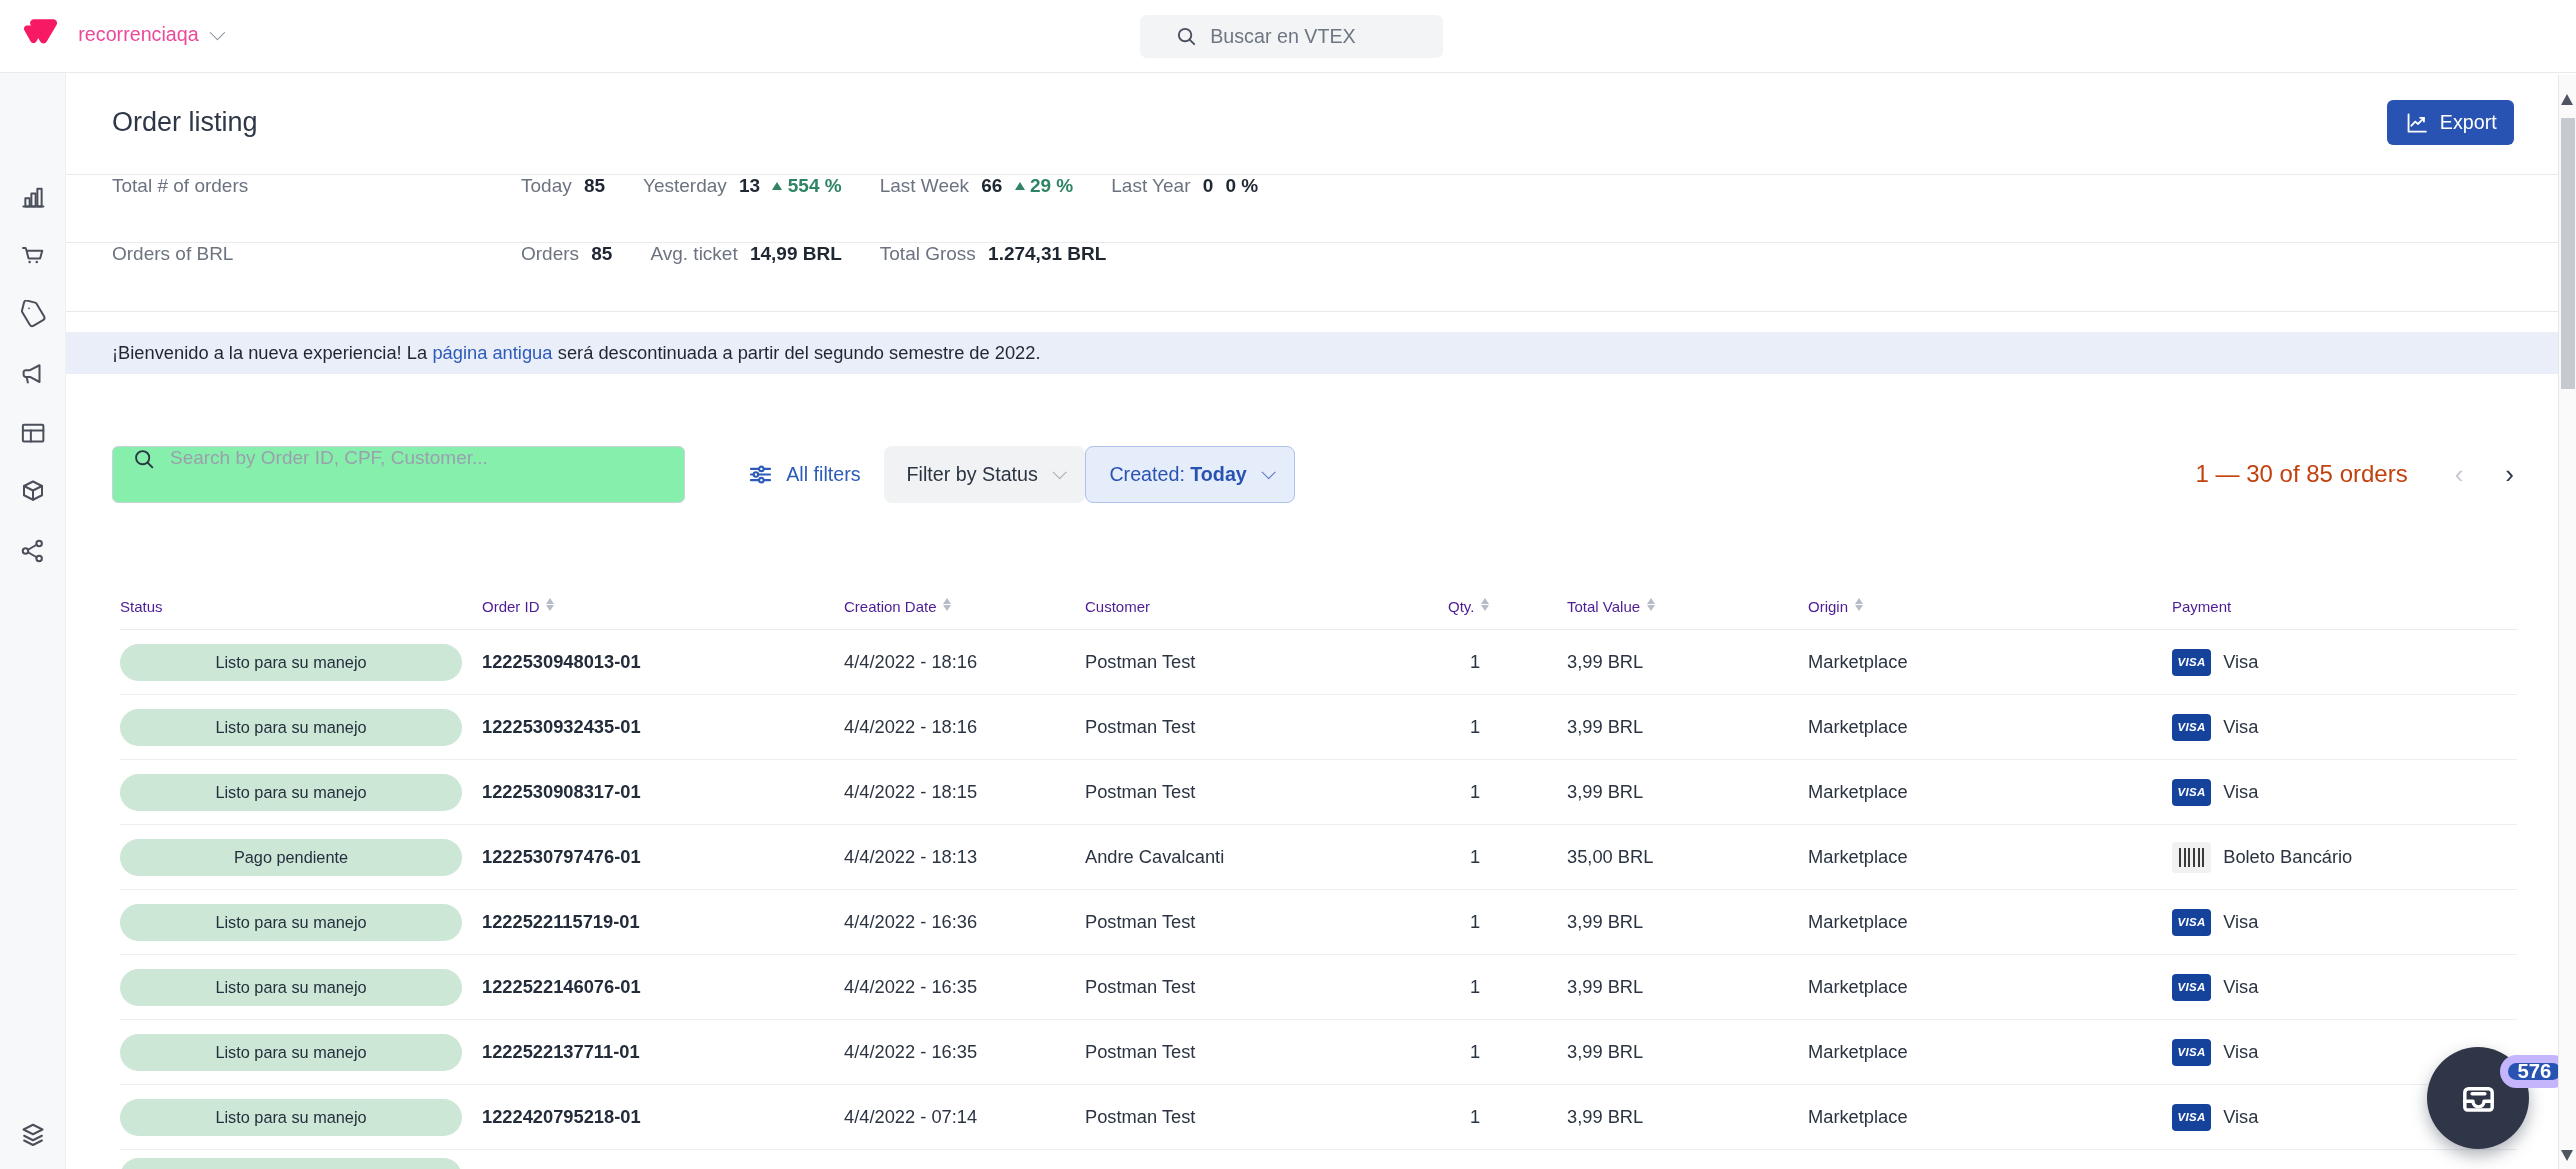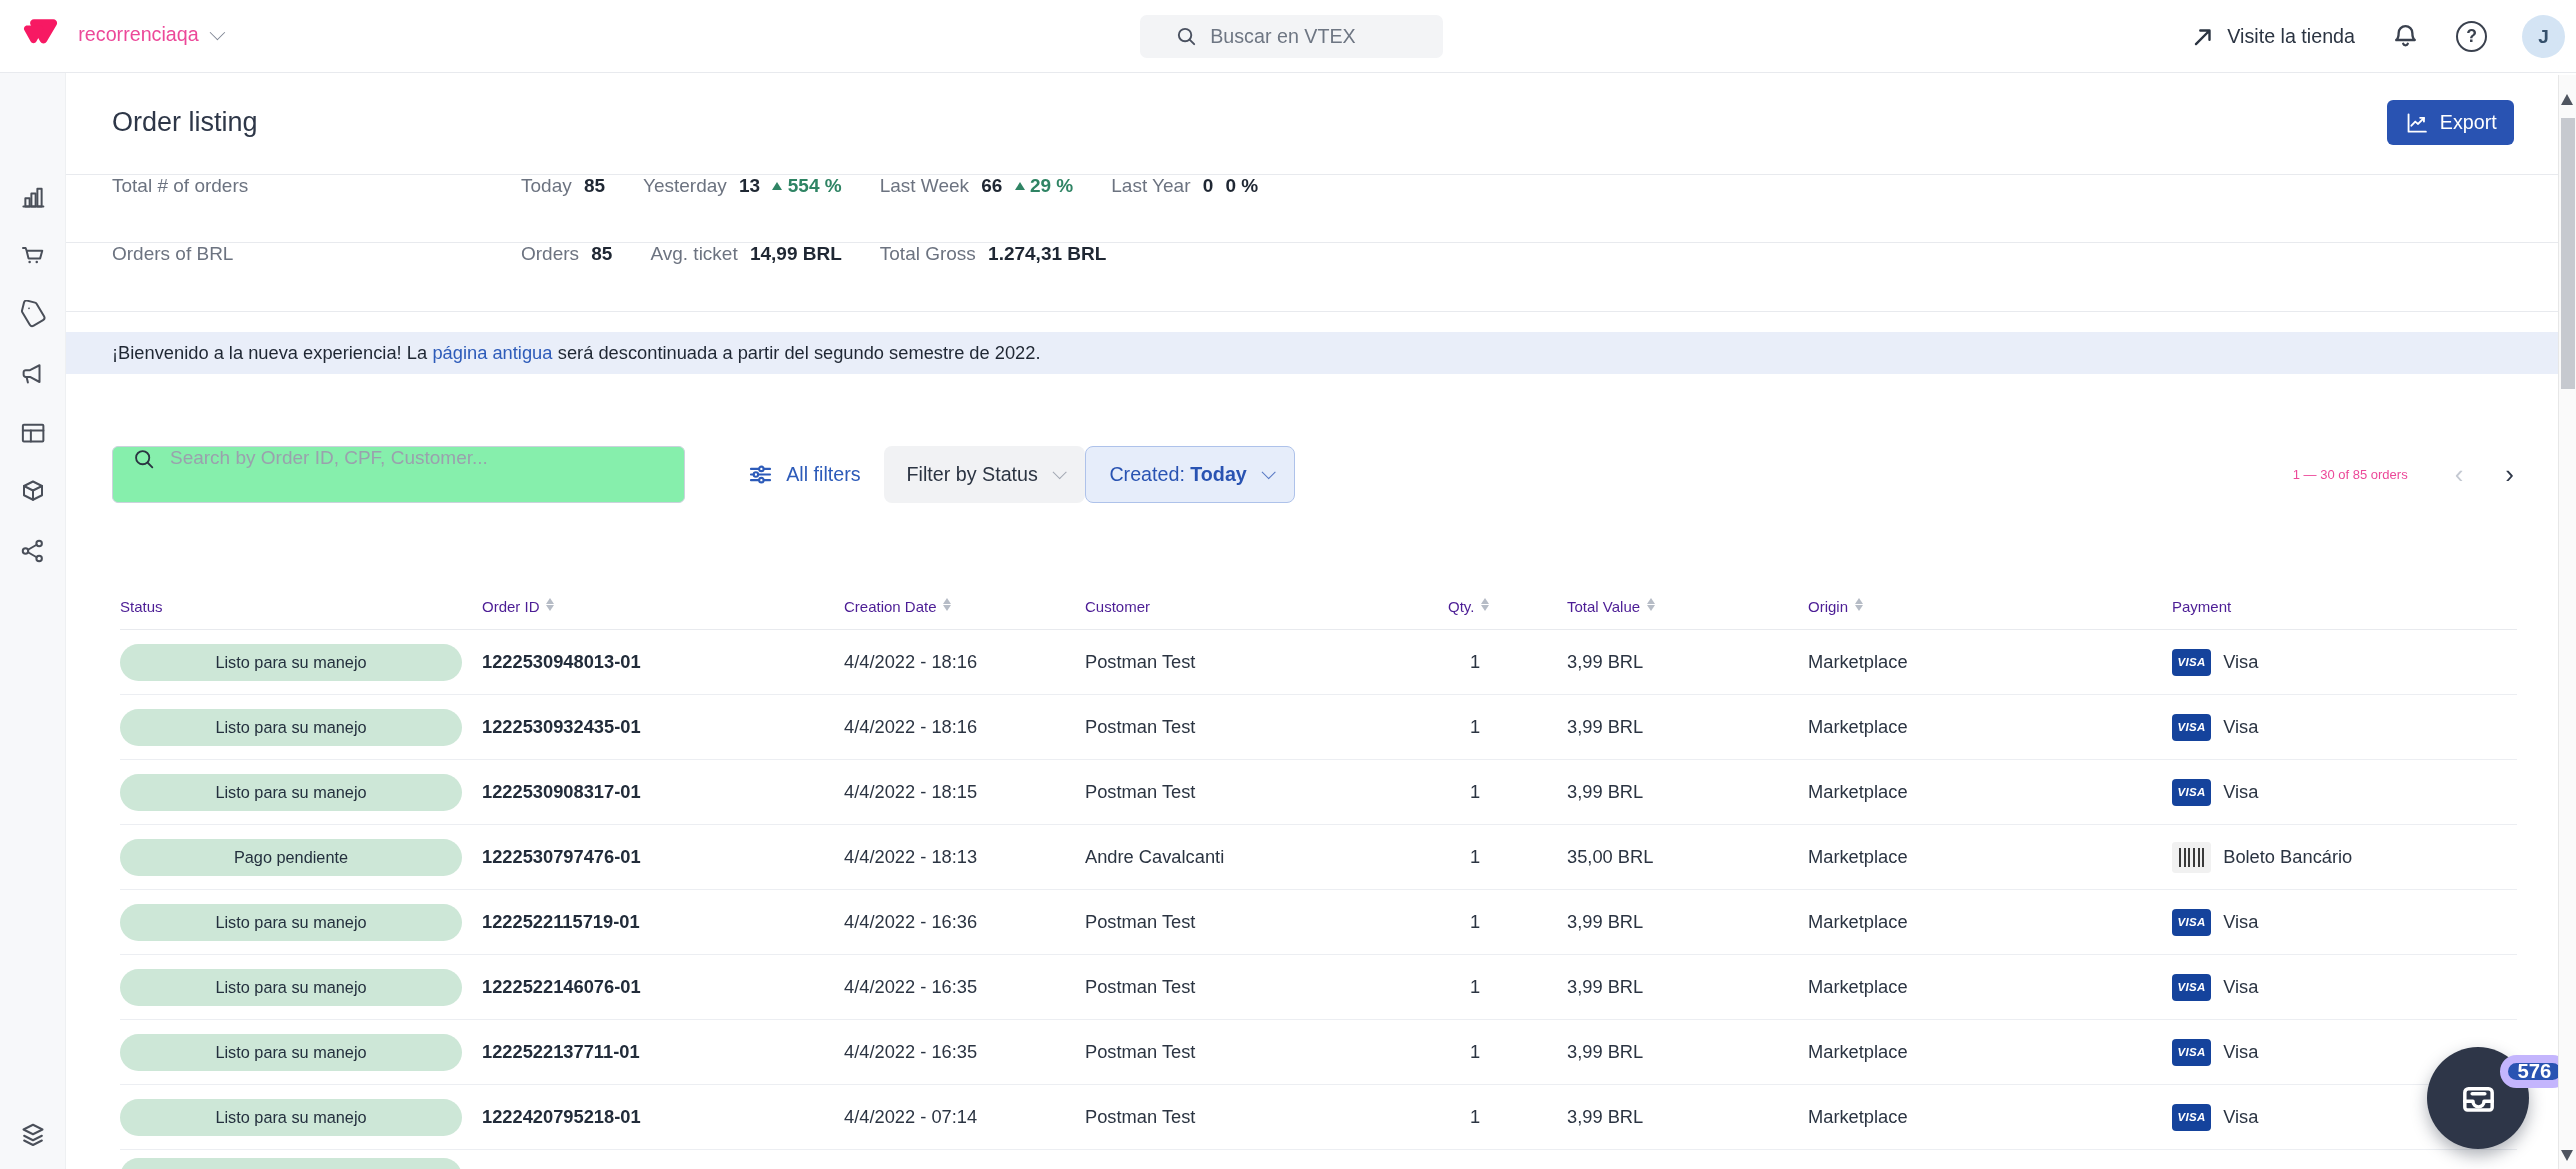--- a/index.html
+++ b/index.html
@@ -72,21 +72,21 @@
   .all-filters { display:flex; align-items:center; gap:12.2px; margin-left:62px; background:none; border:none;
                  color:#2d5bb9; font-size:19.7px; font-weight:500; cursor:pointer; font-family:"Liberation Sans", sans-serif; }
   .pill { height:57px; border-radius:8px; display:flex; align-items:center; padding:0 23px; gap:15px;
           font-size:19.7px; cursor:pointer; border:none; font-family:"Liberation Sans", sans-serif; }
   .pill .pchev { width:9.5px; height:9.5px; border-right:1.7px solid currentColor; border-bottom:1.7px solid currentColor;
                  transform:rotate(45deg) translateY(-2.7px); opacity:.75; }
   .pill-gray { background:#f1f2f4; color:#2b3442; margin-left:23px; }
   .pill-blue { background:#e6edfa; border:1.4px solid #aec2ea; color:#2953b2; }
   .pill-blue b { font-weight:700; margin-left:5.4px; }
   .pager { margin-left:auto; display:flex; align-items:center; }
-  .pager-text { font-size:13px; color:#ec4899; }
+  .pager-text { font-size:24px; color:#c2410c; }
   .pg-btn { background:none; border:none; font-size:26px; cursor:pointer; line-height:1;
             font-family:"Liberation Sans", sans-serif; padding:0; }
   .pg-prev { color:#c4c9d2; margin-left:47px; }
   .pg-next { color:#2e3748; margin-left:42px; }
   
   .otable { position:absolute; left:120px; top:583px; width:2397px; }
   .thead, .trow { display:grid; grid-template-columns:362px 362px 241px 363px 119px 241px 364px 1fr;
                   align-items:center; }
   .thead { height:47px; border-bottom:1.4px solid #e8eaee; }
   .th { font-size:15px; color:#4c1d95; display:flex; gap:6.8px; }
@@ -142,40 +142,20 @@
   </div>
 
   <div class="global-search">
     <svg class="mag" width="23" height="23" viewBox="0 0 24 24" fill="none" stroke="#4a5160" stroke-width="2" stroke-linecap="round">
       <circle cx="10.5" cy="10.5" r="6.5"></circle>
         <path d="M15.5 15.5 L20 20"></path>
     </svg>
     <span>Buscar en VTEX</span>
   </div>
 
-  <div class="topbar-right">
-    <div class="visit-store">
-      <svg width="26" height="26" viewBox="0 0 24 24" fill="none" stroke="#2b3442" stroke-width="2.2" stroke-linecap="round" stroke-linejoin="round">
-        <path d="M5.5 18.5 L18 6 M9.5 6 H18 V14.5"></path>
-      </svg>
-      <span>Visite la tienda</span>
-    </div>
-    <button class="icon-btn">
-      <svg width="31" height="31" viewBox="0 0 24 24" fill="none" stroke="#3a414e" stroke-width="1.8" stroke-linecap="round" stroke-linejoin="round">
-        <path d="M12 4a5.3 5.3 0 0 0-5.3 5.3c0 4.1-1.9 5.4-1.9 5.4h14.4s-1.9-1.3-1.9-5.4A5.3 5.3 0 0 0 12 4z"></path>
-        <path d="M10.2 17.6a1.9 1.9 0 0 0 3.6 0"></path>
-      </svg>
-    </button>
-    <button class="icon-btn">
-      <span class="help-circle">?</span>
-    </button>
-    <div class="avatar">
-      <span>J</span>
-    </div>
-  </div>
 </header>
 
 <nav class="sidebar">
   <div class="side-group side-top">
     <span class="side-icon">
       <svg viewBox="0 0 24 24">
           <path d="M4.3 19.6H20.3"></path>
           <rect x="5.9" y="13" width="3.4" height="6.6"></rect>
           <rect x="10.7" y="9.2" width="3.4" height="10.4"></rect>
           <rect x="15.5" y="5.4" width="3.4" height="14.2"></rect>

